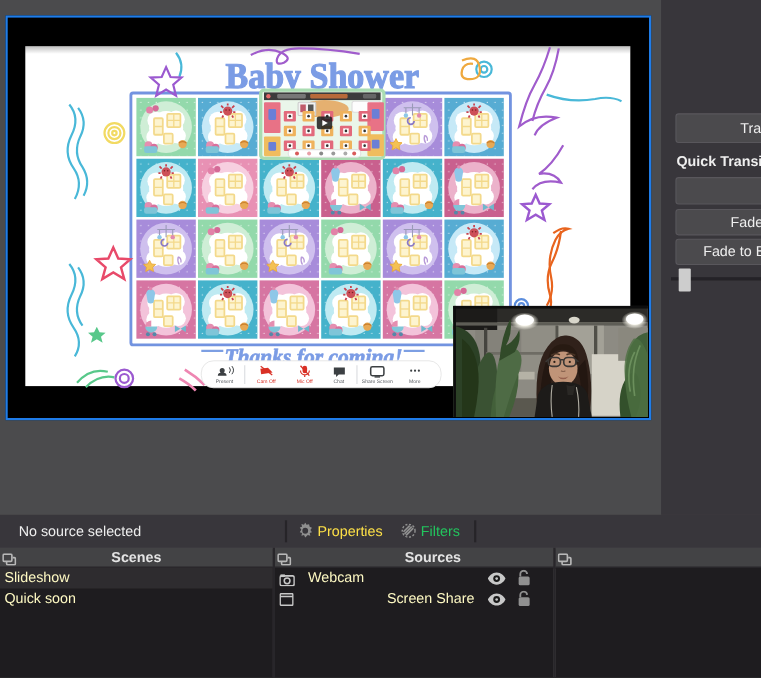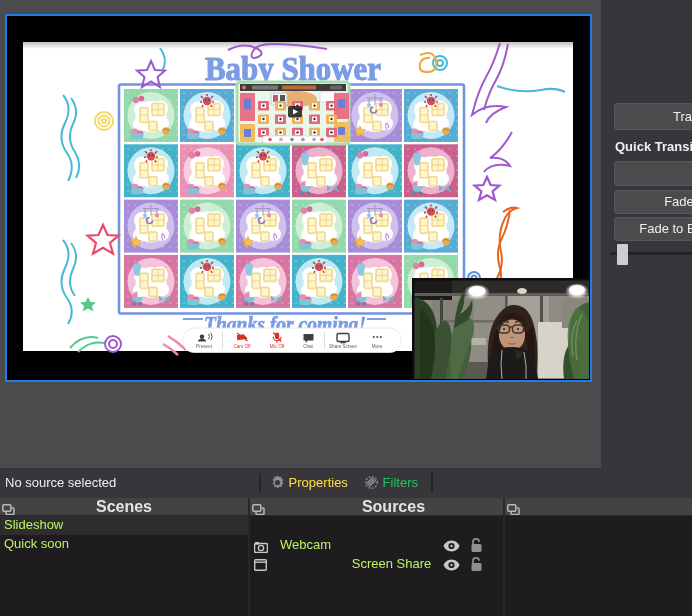--- a/index.html
+++ b/index.html
@@ -1,22 +1,22 @@
 <!DOCTYPE html>
 <html><head><meta charset="utf-8"><style>
 * { margin:0; padding:0; box-sizing:border-box; }
 body { width:692px; height:616px; overflow:hidden; background:#4b4b4d; font-family:"Liberation Sans",sans-serif; position:relative; }
 #preview { position:absolute; left:5px; top:14px; width:587px; height:368px; border:2.5px solid #1f7ce8; background:#000; }
 #rightpanel { position:absolute; left:601px; top:0; width:91px; height:468px; background:#38363b; }
 .rbtn { position:absolute; left:13px; width:130px; height:27px; background:#4b4a4d; border:1px solid #59575c; border-radius:3px; color:#efefef; font-size:13px; text-align:center; line-height:25px; }
 #srcbar { position:absolute; left:0; top:468px; width:692px; height:30px; background:#38363b; color:#eeeeee; font-size:13px; line-height:30px; }
 .sep { position:absolute; top:5px; height:20px; width:2px; background:#262428; }
-.hdr { position:absolute; top:498px; height:18px; background:#434345; box-shadow:0 -1px 0 #29272b inset, 0 1px 0 #2a282c; color:#e4e4e4; font-size:16px; font-weight:bold; text-align:center; line-height:18px; }
+.hdr { position:absolute; top:498px; height:18px; background:#434345; box-shadow:0 -1px 0 #29272b inset, 0 1px 0 #2a282c; color:#e4e4e4; font-size:13px; font-weight:bold; text-align:center; line-height:18px; }
 .list { position:absolute; top:516px; height:100px; background:#1e1c1f; }
-.row { height:18.5px; line-height:18.5px; color:#bef264; font-size:13px; padding-left:4px; white-space:nowrap; }
+.row { height:18.5px; line-height:18.5px; color:#fef9c3; font-size:13px; padding-left:4px; white-space:nowrap; }
 </style></head><body>
 <div id="preview"></div>
 <svg width="581" height="362" viewBox="0 0 581 362" style="position:absolute;left:8px;top:17px">
 <defs>
 <pattern id="dots" width="7" height="7" patternUnits="userSpaceOnUse">
 <circle cx="2" cy="2" r="0.55" fill="#ffffff" opacity="0.85"></circle>
 </pattern>
 <linearGradient id="topshadow" x1="0" y1="0" x2="0" y2="1">
 <stop offset="0" stop-color="#000" stop-opacity="0.25"></stop>
 <stop offset="1" stop-color="#000" stop-opacity="0"></stop>
@@ -832,21 +832,21 @@
       <span style="position:absolute;left:58px;">Transitions</span>
     </div>
   <div style="position:absolute;left:14px;top:139px;color:#efefef;font-size:13px;font-weight:600;white-space:nowrap;">Quick Transitions</div>
   <div class="rbtn" style="top:161px;height:25px;"></div>
   <div class="rbtn" style="top:190px;height:24px;line-height:22px;">Fade</div>
   <div class="rbtn" style="top:217px;height:24px;line-height:22px;">Fade to Black</div>
   <div style="position:absolute;left:9px;top:252px;width:130px;height:3px;background:#242227;"></div>
   <div style="position:absolute;left:16px;top:244px;width:11px;height:21px;background:#cdcdcd;border-radius:1px;"></div>
 </div>
 <div id="srcbar">
-  <span style="padding-left:5px;">No source selected</span>
+  <span style="padding-left:5px;margin-left:12px;">No source selected</span>
   <div class="sep" style="left:259px;"></div>
   <div class="sep" style="left:431px;"></div>
   <span style="position:absolute;left:270px;color:#fde047;"><svg width="15" height="15" viewBox="0 0 16 16" style="vertical-align:-3px">
         <path fill="#8f8f8f" d="M8 0l1.2 2.2 2.5-.6.6 2.5L14.5 5 13 7.2l1.5 2.2-2.2.9.6 2.5-2.5-.6L8 14.5l-1.2-2.3-2.5.6.6-2.5-2.2-.9L4.2 7 2.7 4.9l2.2-.9-.6-2.5 2.5.6z M8 5.2a2.8 2.8 0 1 0 0 5.6 2.8 2.8 0 0 0 0-5.6z" fill-rule="evenodd"></path>
       </svg> Properties</span>
   <span style="position:absolute;left:364px;color:#22c55e;"><svg width="15" height="15" viewBox="0 0 16 16" style="vertical-align:-3px">
         <g fill="none" stroke="#8f8f8f">
           <circle cx="8" cy="8" r="6.2" stroke-dasharray="2 1.6" stroke-width="1.4"></circle>
           <path d="M4 11 L11 4 M5.5 12.5 L12.5 5.5 M3 9 L9 3" stroke-width="1.6"></path>
         </g>
@@ -864,21 +864,21 @@
     <span style="position:absolute;left:2px;top:3px;"><svg width="13" height="11" viewBox="0 0 13 11">
         <rect x="0.8" y="0.8" width="8" height="6.5" rx="1" fill="none" stroke="#b8b8b8" stroke-width="1.5"></rect>
         <path d="M 4 8 v 1.5 a 1 1 0 0 0 1 1 h 6 a 1 1 0 0 0 1 -1 v -4.5 a 1 1 0 0 0 -1 -1 h -1.5" fill="none" stroke="#b8b8b8" stroke-width="1.5"></path>
       </svg></span>
   </div>
 <div class="list" style="left:0;width:248px;">
   <div class="row" style="background:#2e2c2f;">Slideshow</div>
   <div class="row">Quick soon</div>
 </div>
 <div class="list" style="left:250px;width:253px;">
-  <div class="row" style="position:relative;padding-left:30px;margin-top:20px;"><span style="position:absolute;left:4px;top:4px;"><svg width="14" height="11" viewBox="0 0 14 11">
+  <div class="row" style="position:relative;padding-left:30px;"><span style="position:absolute;left:4px;top:4px;"><svg width="14" height="11" viewBox="0 0 14 11">
           <rect x="0.5" y="1.5" width="13" height="9" rx="1.5" fill="none" stroke="#c8c8c8" stroke-width="1.5"></rect>
           <rect x="1" y="0" width="4" height="2.6" fill="#c8c8c8"></rect>
           <circle cx="7" cy="6" r="2.6" fill="none" stroke="#c8c8c8" stroke-width="1.4"></circle>
         </svg></span>Webcam
     <span style="position:absolute;left:193px;top:3px;"><svg width="17" height="12" viewBox="0 0 17 12">
           <path d="M8.5 0.5 C4.5 0.5 1.6 3.4 0.5 6 C1.6 8.6 4.5 11.5 8.5 11.5 C12.5 11.5 15.4 8.6 16.5 6 C15.4 3.4 12.5 0.5 8.5 0.5 Z" fill="#c8c8c8"></path>
           <circle cx="8.5" cy="6" r="3.1" fill="#1a1a1a"></circle>
           <circle cx="8.5" cy="6" r="1.2" fill="#c8c8c8"></circle>
         </svg></span><span style="position:absolute;left:220px;top:2px;"><svg width="13" height="15" viewBox="0 0 13 15">
           <path d="M3 6 V4.2 A3.1 3.1 0 0 1 9.2 3.8" fill="none" stroke="#909090" stroke-width="1.7"></path>

